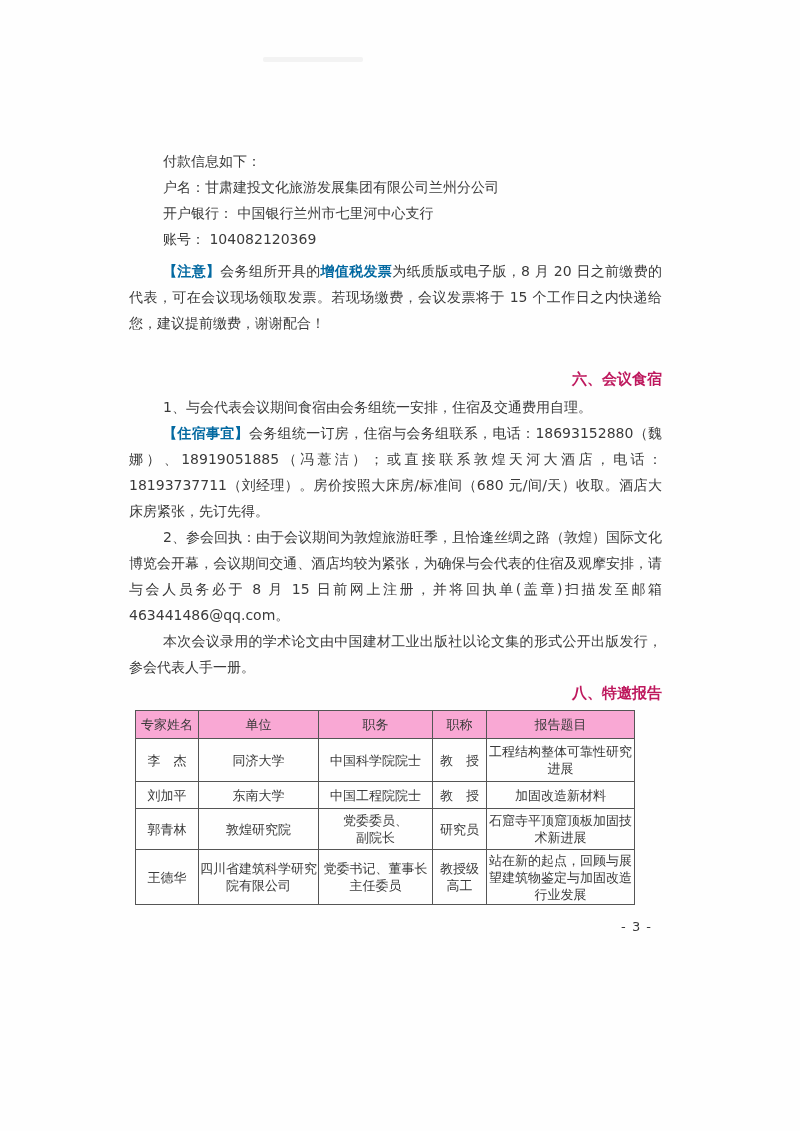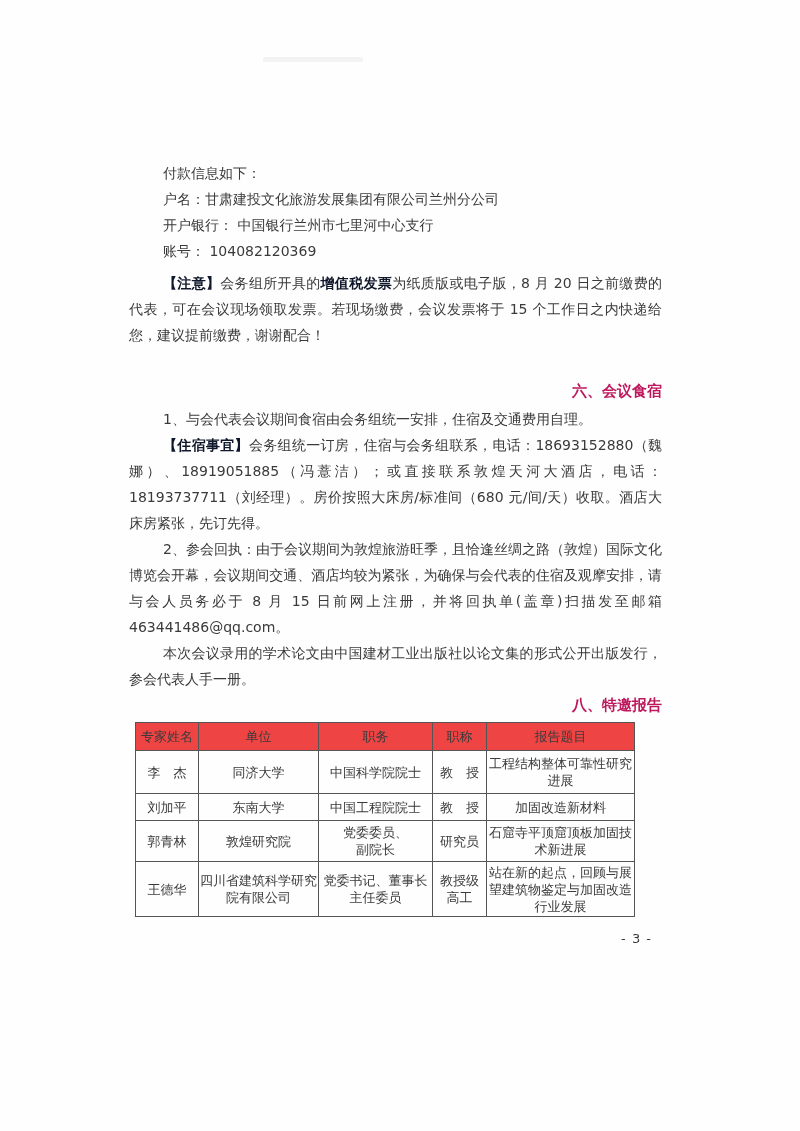--- a/index.html
+++ b/index.html
@@ -15,32 +15,32 @@
   .scan-smudge {
     position: absolute;
     left: 263px; top: 57px;
     width: 100px; height: 5px;
     background: #f3f3f3;
     border-radius: 2px;
   }
   .content {
     position: absolute;
     left: 129px;
-    top: 160px;
+    top: 148px;
     width: 533px;
   }
   p.para {
     margin: 0;
     font-size: 14px;
     line-height: 26px;
     color: #3a3a3a;
   }
   .indent { text-indent: 34px; }
   .justify { text-align: justify; }
-  .bold { font-weight: bold; color: #0f172a; }
+  .bold { font-weight: bold; color: #0369a1; }
   p.notice { margin-top: 6px; }
   h3.sec {
     font-size: 15px;
     font-weight: bold;
     color: #be185d;
     margin: 0;
     line-height: 26px;
     text-align: right;
   }
   #sec-six-title   { margin-top: 30px; margin-bottom: 2px; }
@@ -57,21 +57,21 @@
   table.speakers th, table.speakers td {
     border: 1px solid #555;
     text-align: center;
     vertical-align: middle;
     padding: 1px 1px;
     line-height: 17px;
     white-space: pre-line;
     overflow: hidden;
   }
   table.speakers th {
-    background: #ef4444;
+    background: #f9a8d4;
     font-weight: normal;
     height: 25px;
   }
   tr.row-0 td { height: 40px; }
   tr.row-1 td { height: 24px; }
   tr.row-2 td { height: 38px; }
   tr.row-3 td { height: 52px; }
   .footer {
     margin-top: 14px;
     text-align: right;

